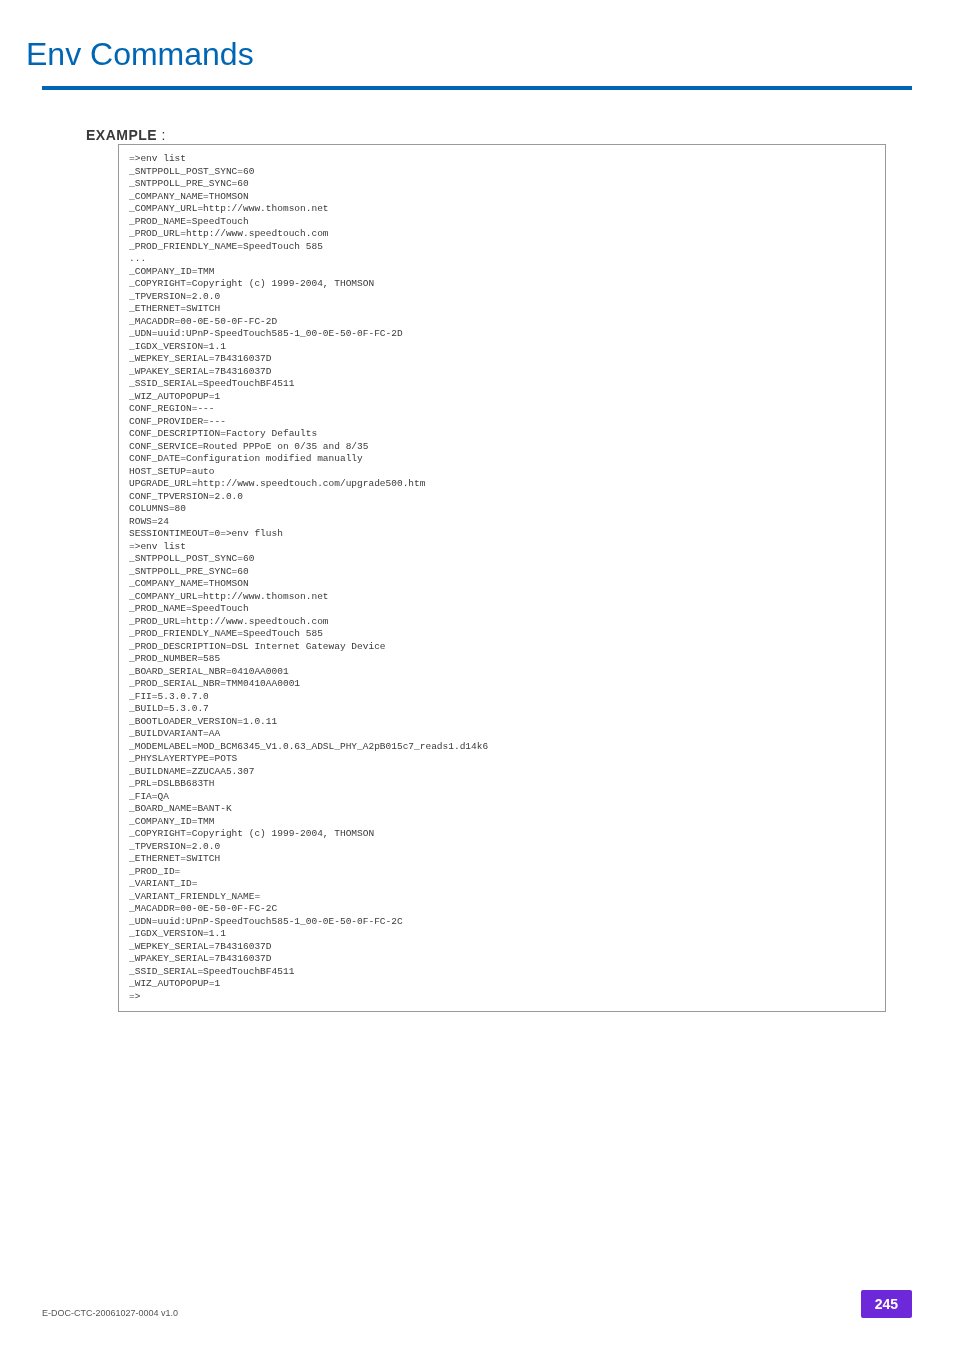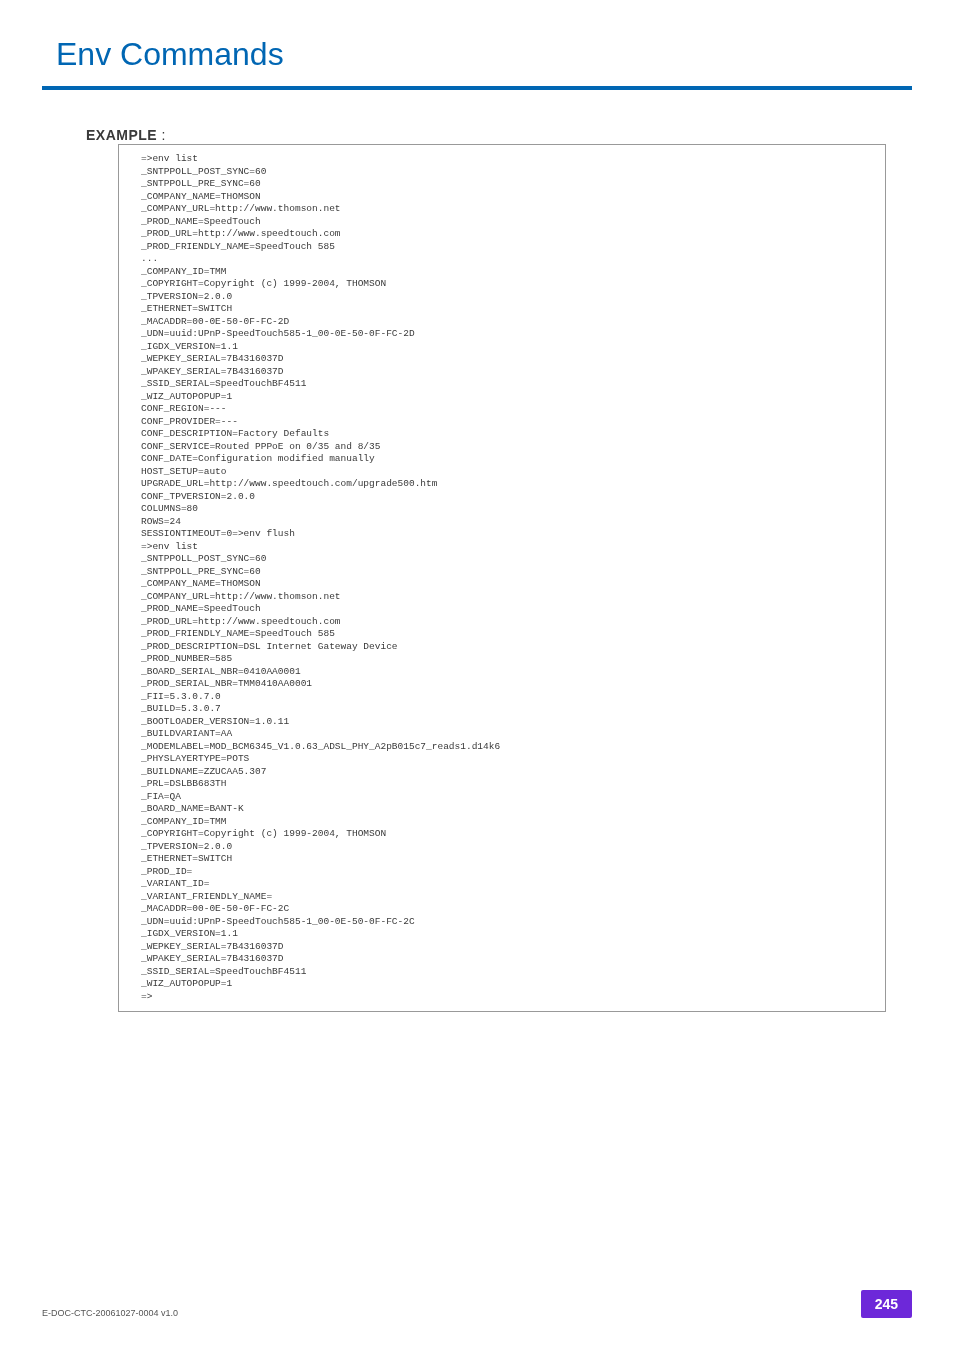--- a/index.html
+++ b/index.html
@@ -9,21 +9,21 @@
     background: #ffffff;
     font-family: Arial, Helvetica, sans-serif;
     position: relative;
   }
   .page-title {
     color: #0066b3;
     font-size: 32px;
     font-weight: normal;
     position: absolute;
     top: 36px;
-    left: 56px;
+    left: 26px;
   }
   .title-rule {
     position: absolute;
     top: 86px;
     left: 42px;
     width: 870px;
     height: 4px;
     background: #0066b3;
   }
   .example-label {
@@ -37,21 +37,21 @@
   }
   .example-label .colon {
     font-weight: normal;
   }
   .code-box {
     position: absolute;
     top: 144px;
     left: 118px;
     width: 768px;
     border: 1px solid #999;
-    padding: 8px 10px 8px 22px;
+    padding: 8px 10px 8px 10px;
     font-family: "Courier New", Courier, monospace;
     font-size: 9.5px;
     line-height: 12.5px;
     color: #3a3a3a;
   }
   .code-box pre { white-space: pre; font-family: inherit; }
   .footer {
     position: absolute;
     bottom: 32px;
     left: 42px;

